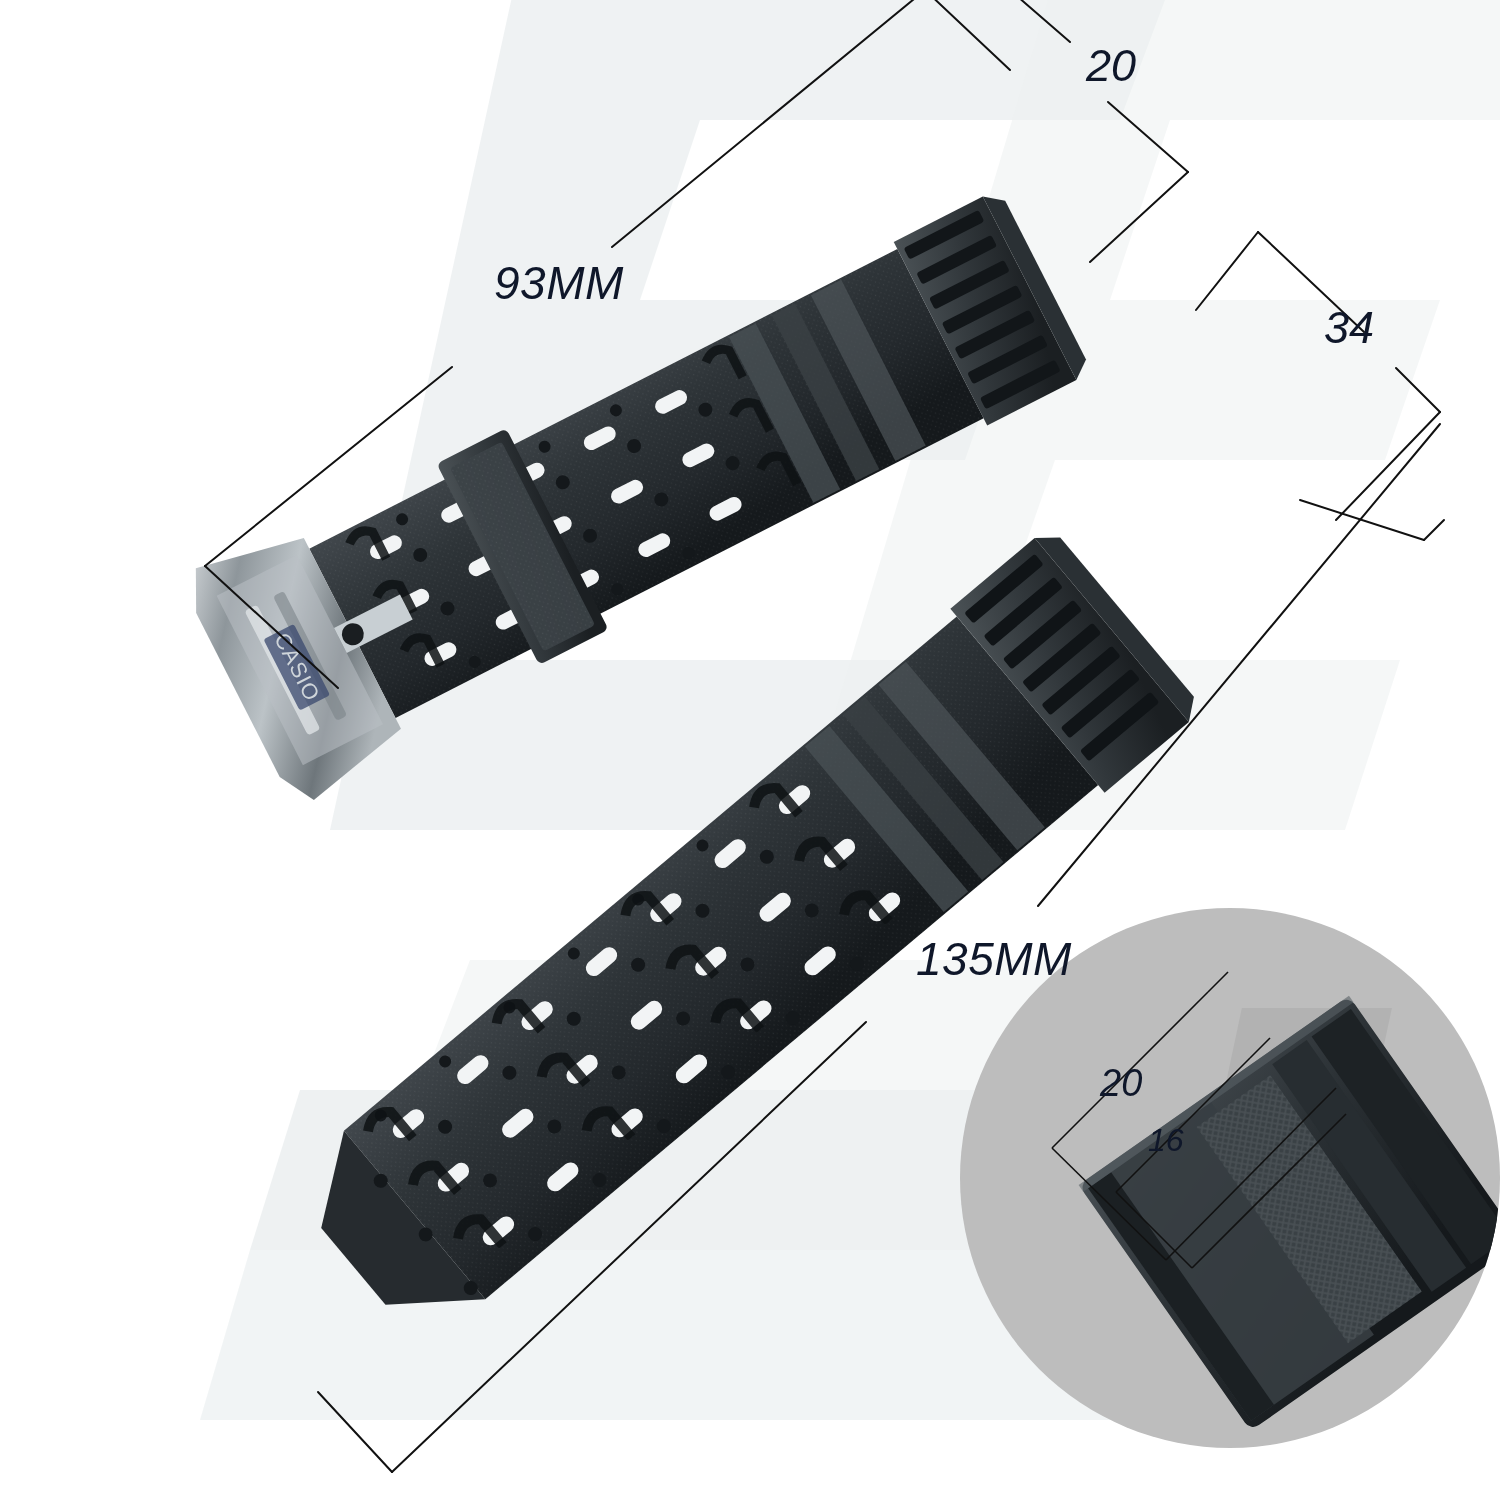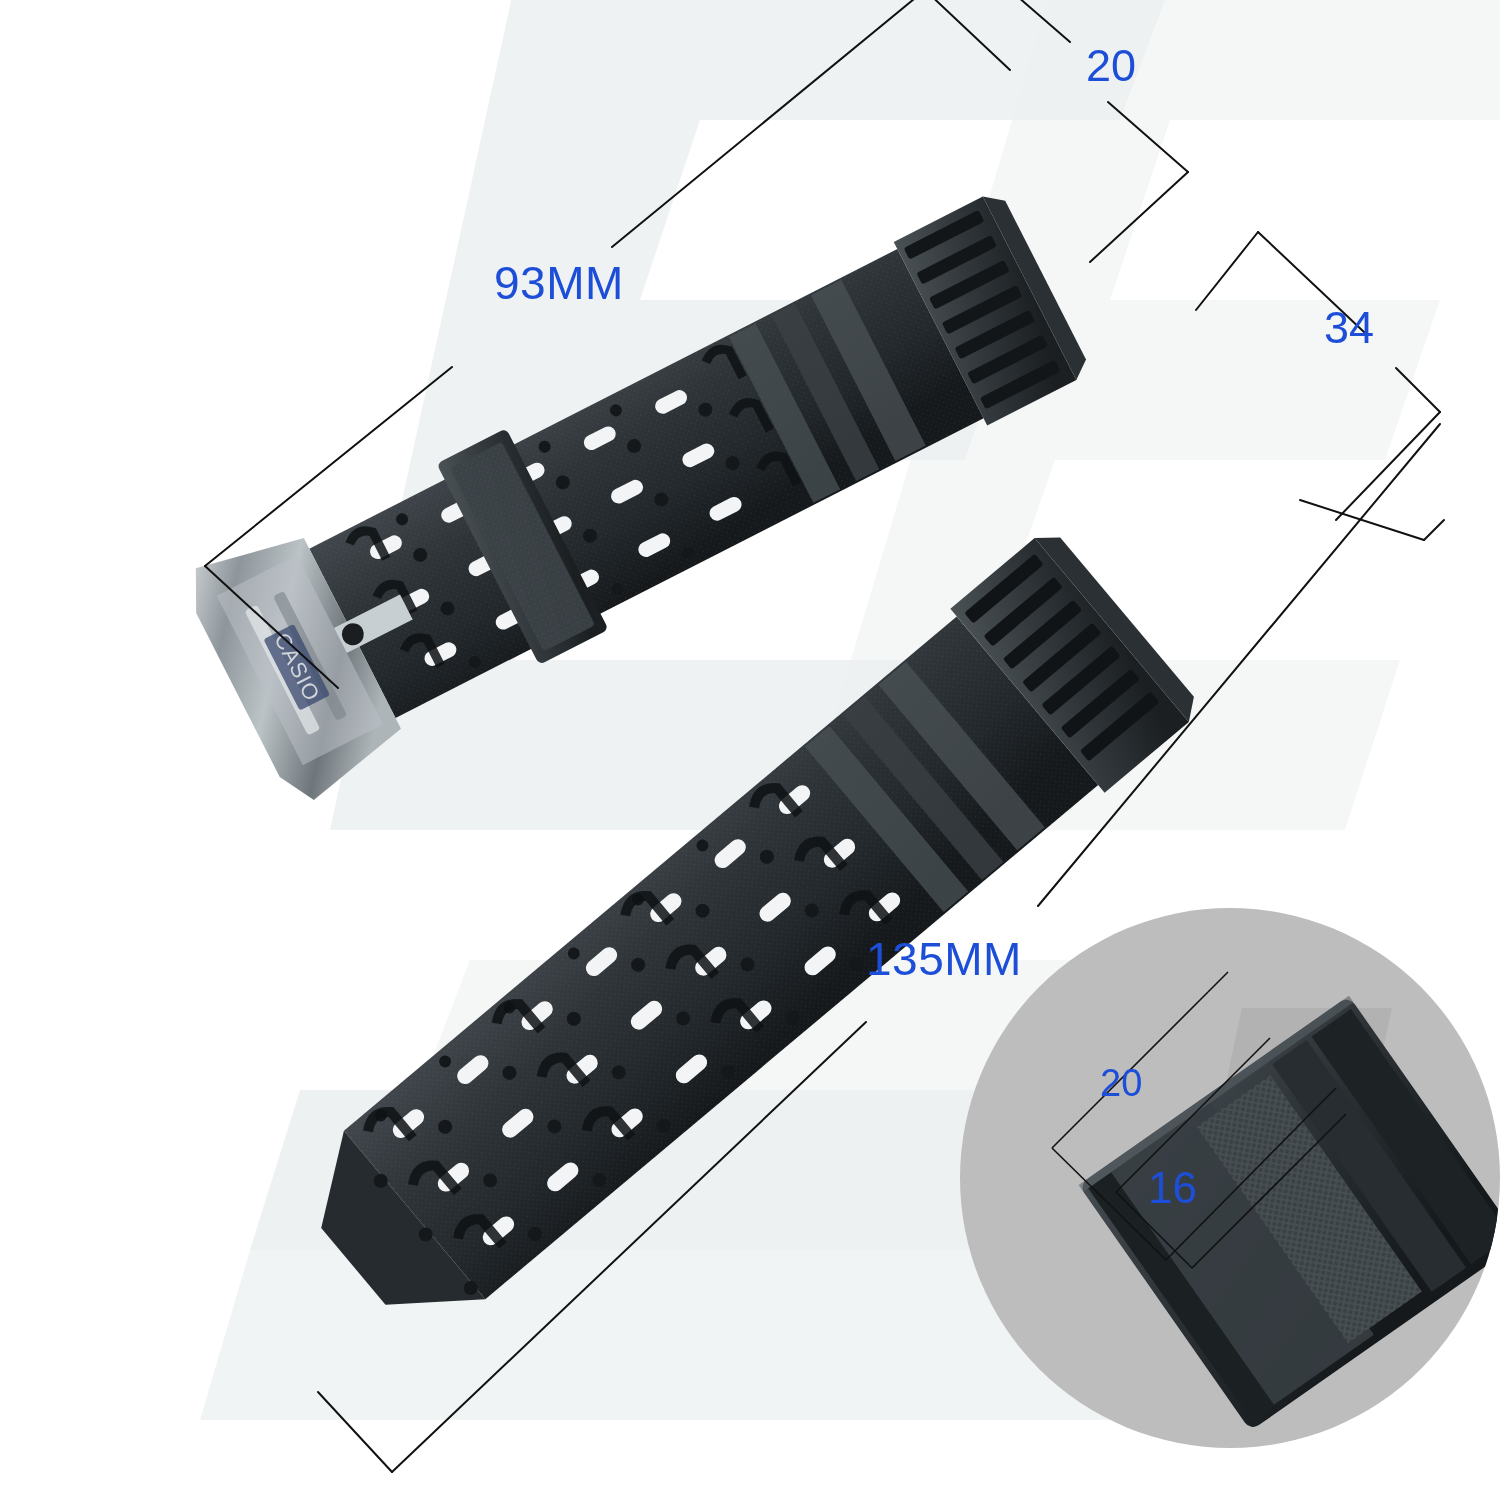--- a/index.html
+++ b/index.html
@@ -4,27 +4,27 @@
 <style>
   html,body{margin:0;padding:0;background:#ffffff;}
   body{width:1500px;height:1500px;overflow:hidden;font-family:"Liberation Sans",sans-serif;}
   #stage{position:relative;width:1500px;height:1500px;background:#ffffff;overflow:hidden;}
   .wm-svg{position:absolute;left:0;top:0;width:1500px;height:1500px;}
 
   
   .dimsvg{position:absolute;left:0;top:0;width:1500px;height:1500px;pointer-events:none;}
 
   
-  .dimlabel{position:absolute;color:#1d4ed8;font-family:"Liberation Sans",sans-serif;white-space:nowrap;}
+  .dimlabel{position:absolute;color:#0f172a;font-family:"Liberation Sans",sans-serif;white-space:nowrap;font-style:italic;}
   .dl-93{left:494px;top:256px;font-size:46px;letter-spacing:0.5px;}
   .dl-20top{left:1086px;top:40px;font-size:45px;}
   .dl-23{left:1324px;top:302px;font-size:45px;}
-  .dl-135{left:866px;top:932px;font-size:46px;letter-spacing:0.5px;}
+  .dl-135{left:916px;top:932px;font-size:46px;letter-spacing:0.5px;}
   .dl-inset20{left:1100px;top:1062px;font-size:38px;}
-  .dl-inset16{left:1148px;top:1163px;font-size:44px;}
+  .dl-inset16{left:1148px;top:1122px;font-size:32px;}
 
   
   .inset-circle{position:absolute;left:960px;top:908px;width:540px;height:540px;border-radius:50%;
                 background:#bdbdbd;overflow:hidden;}
   .inset-wm{position:absolute;left:250px;top:100px;width:150px;height:300px;background:#b2b2b2;
             transform:skewX(-12deg);}
 
   
   .strapwrap{position:absolute;transform-origin:0 0;}
 </style>

